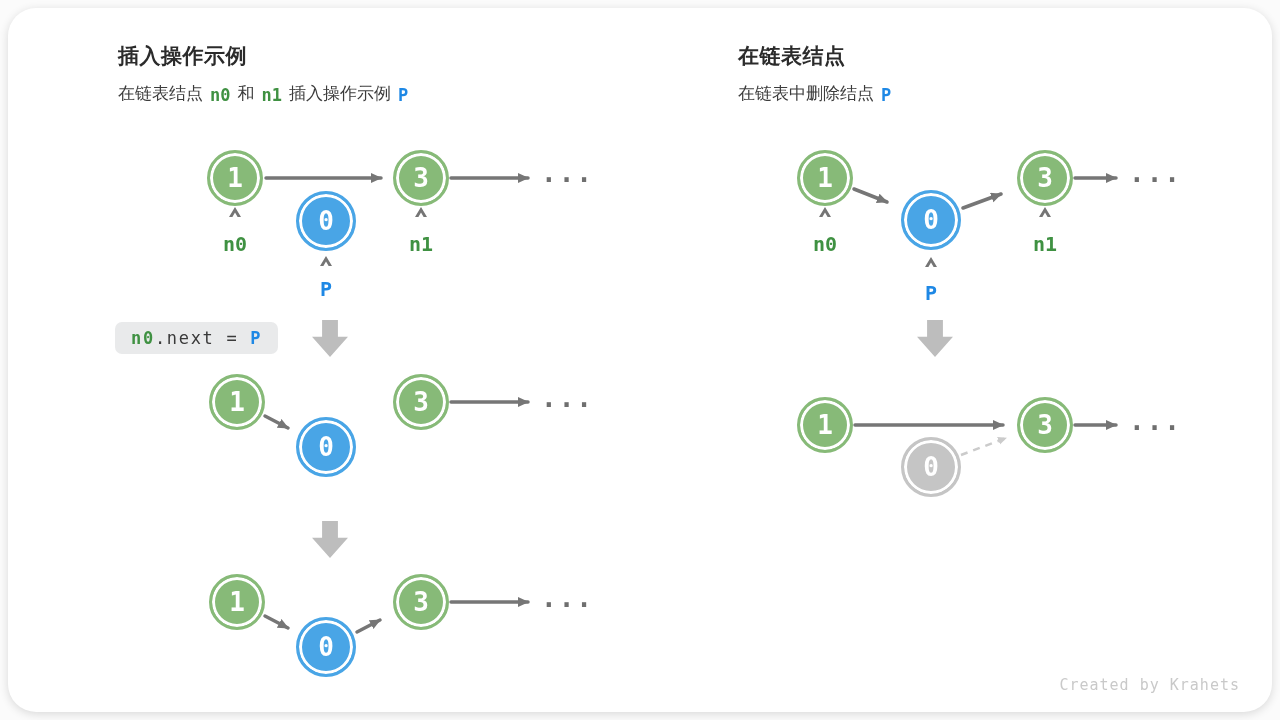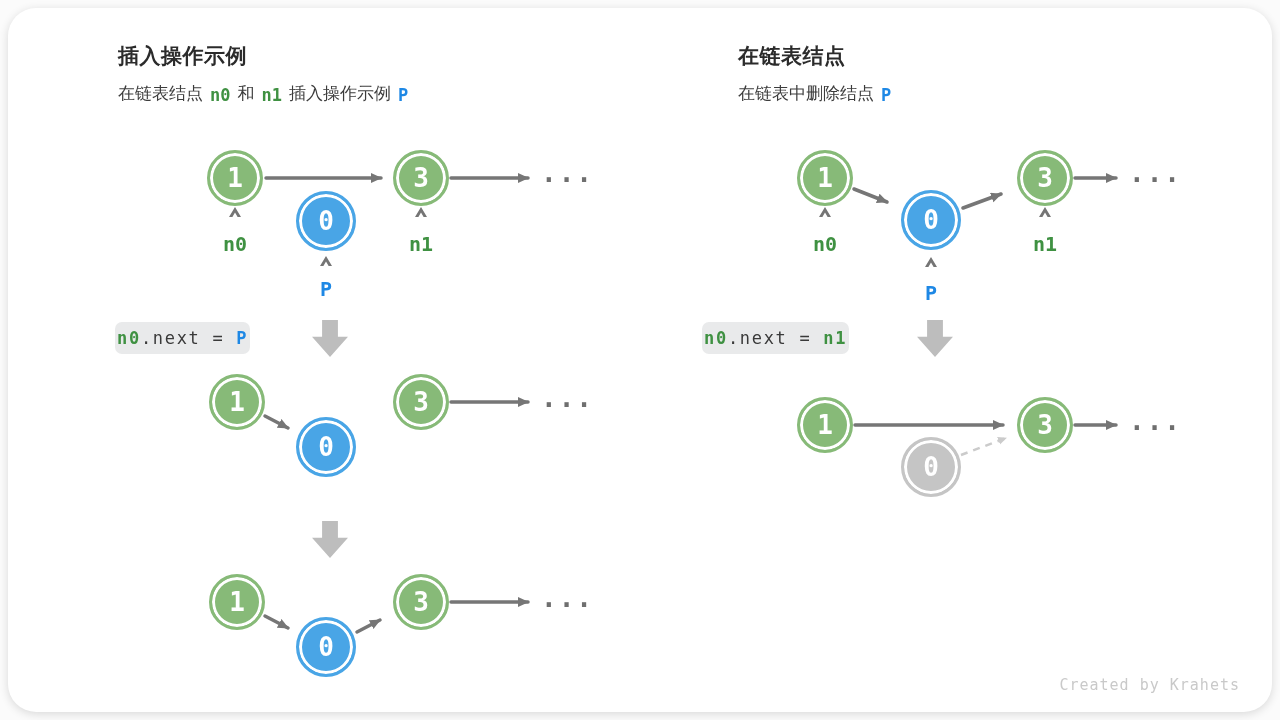--- a/index.html
+++ b/index.html
@@ -54,21 +54,21 @@
   .caret{position:absolute;width:14px;height:12px;}
 
   .ellipsis{
     position:absolute;
     font-family:"DejaVu Sans Mono","Liberation Mono",monospace;
     font-weight:bold;font-size:26px;color:#6f6f6f;letter-spacing:2px;
     line-height:30px;white-space:nowrap;
   }
 
   .codebox{
-    position:absolute;height:32px;line-height:32px;padding:0 2px;
+    position:absolute;height:32px;line-height:32px;padding:0 16px;
     background:#e9eaeb;border-radius:7px;white-space:nowrap;
     font-family:"DejaVu Sans Mono","Liberation Mono",monospace;
     font-size:17px;color:#3a3a3a;letter-spacing:0.1em;
   }
   .codebox .cgreen{color:#3f9142;font-weight:bold;}
   .codebox .cblue{color:#1e88e5;font-weight:bold;}
 
   .blockarrow{
     position:absolute;width:36px;height:37px;background:#bdbdbd;
     clip-path:polygon(28% 0,72% 0,72% 45%,100% 45%,50% 100%,0 45%,28% 45%);
@@ -198,21 +198,20 @@
       <path d="M1,11 L7,1 L13,11 L9.6,11 L7,6.4 L4.4,11 Z" fill="#757575"></path>
     </svg>
   <svg class="caret" style="left:924px;top:256px" viewBox="0 0 14 12">
       <path d="M1,11 L7,1 L13,11 L9.6,11 L7,6.4 L4.4,11 Z" fill="#757575"></path>
     </svg>
   <div class="nlabel green" style="left:825px;top:232px">n0</div>
   <div class="nlabel green" style="left:1045px;top:232px">n1</div>
   <div class="nlabel blue" style="left:931px;top:281px">P</div>
   <div class="ellipsis" style="left:1129px;top:158px">...</div>
 
-  <div class="codebox" style="left:702px;top:322px"><span class="cgreen">n0</span><span>.next = </span><span class="cgreen">n1</span></div>
   <div class="blockarrow" style="left:917px;top:320px"></div>
 
   <div class="node green" style="left:797px;top:397px">
       <span>1</span>
     </div>
   <div class="node green" style="left:1017px;top:397px">
       <span>3</span>
     </div>
   <div class="node gray" style="left:901px;top:437px">
       <span>0</span>

